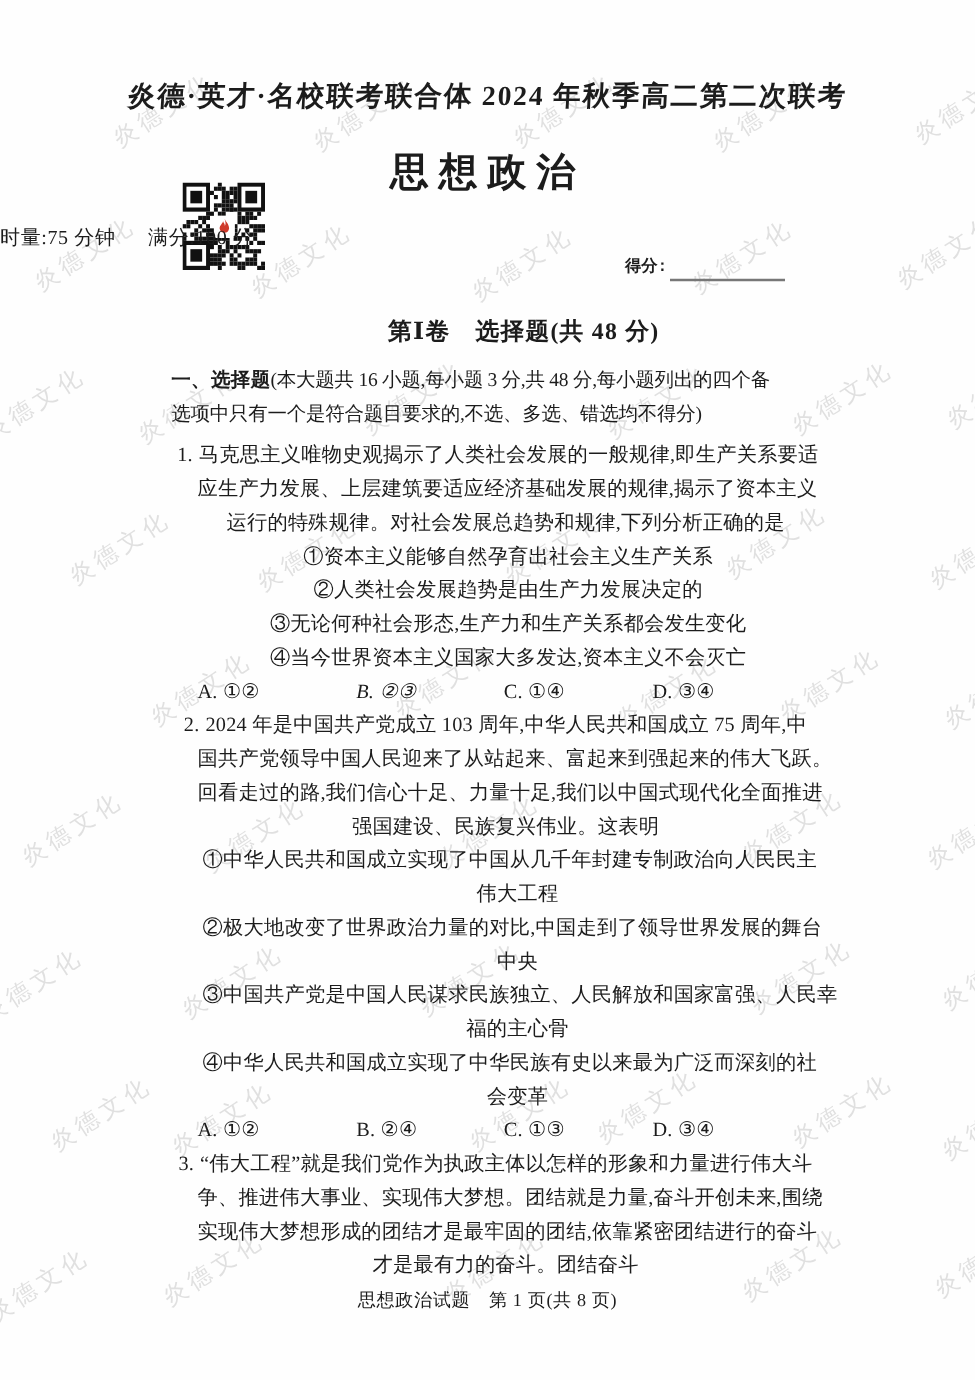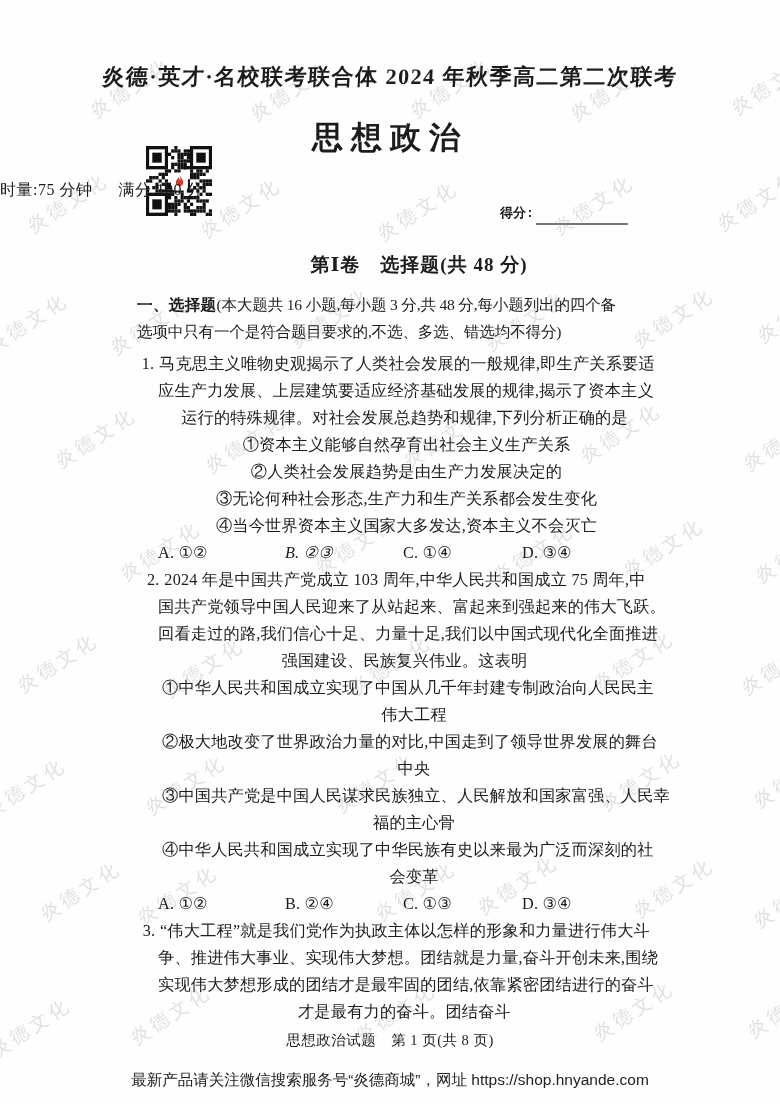--- a/index.html
+++ b/index.html
@@ -365,15 +365,14 @@
       <div>
         <div class="q-line first"><span class="qnum">3.</span><span>“伟大工程”就是我们党作为执政主体以怎样的形象和力量进行伟大斗</span></div>
         <div class="q-line cont">争、推进伟大事业、实现伟大梦想。团结就是力量,奋斗开创未来,围绕</div>
         <div class="q-line cont">实现伟大梦想形成的团结才是最牢固的团结,依靠紧密团结进行的奋斗</div>
         <div class="q-line cont">才是最有力的奋斗。团结奋斗</div>
       </div>
     </div>
 
   <div class="footer-line">思想政治试题　第 1 页(共 8 页)</div>
 
-  <div class="banner-line">最新产品请关注微信搜索服务号“炎德商城”，网址 https://shop.hnyande.com</div>
 
 </div>
 
 </body></html>

